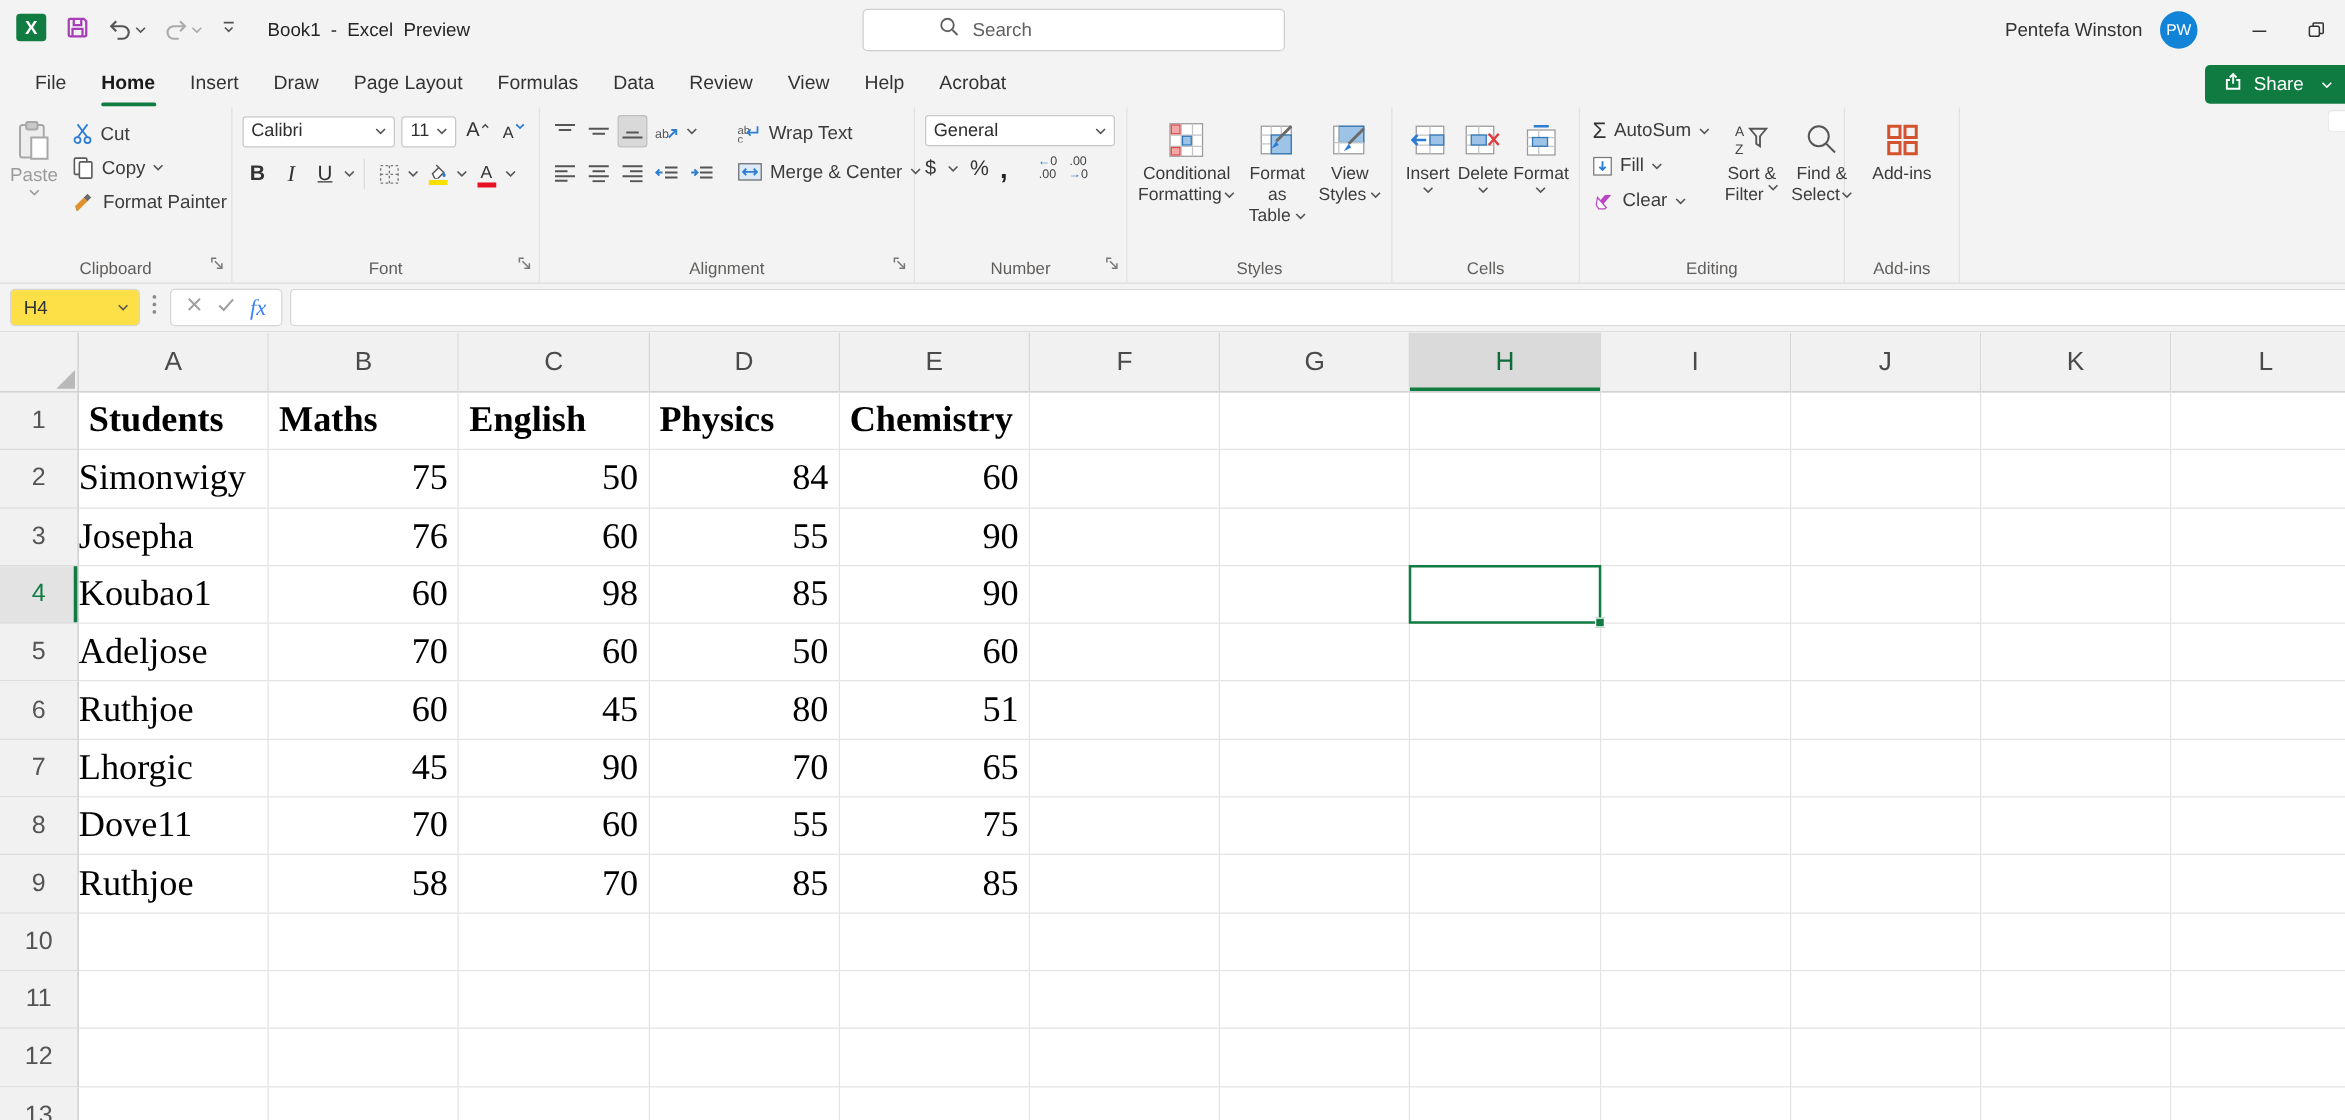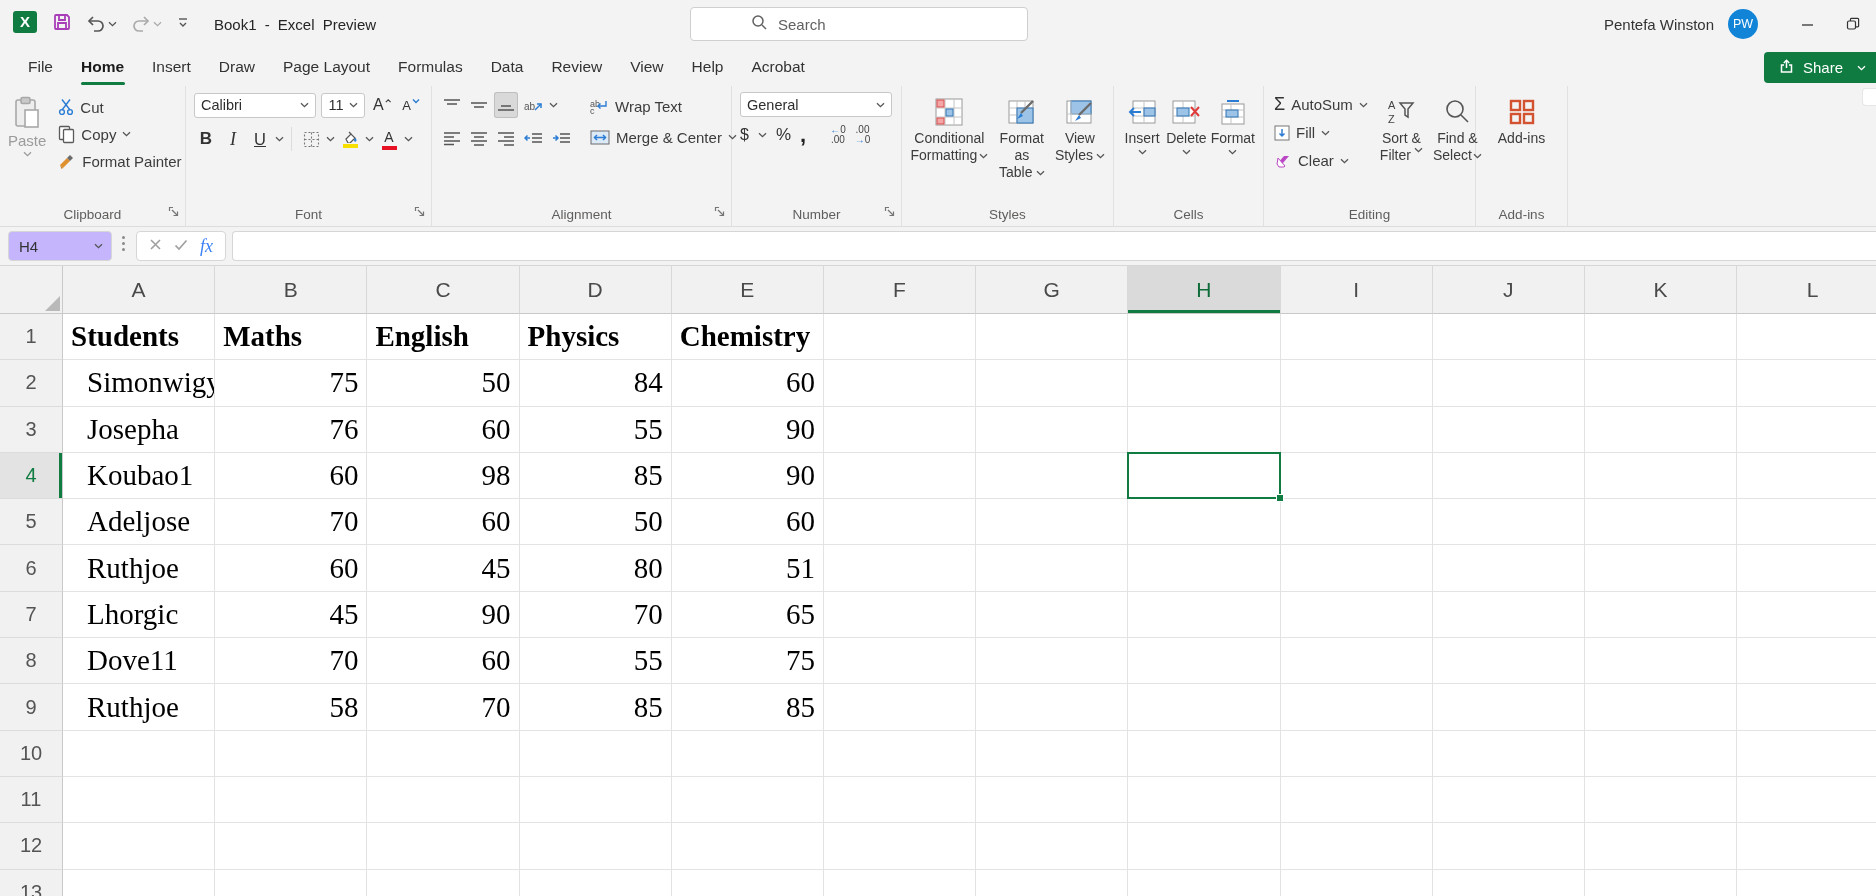--- a/index.html
+++ b/index.html
@@ -85,21 +85,21 @@
   .edit-col { display:flex; flex-direction:column; gap:3px; }
   .edit-col .small-btn { height:25px; padding:0 2px; }
   .sigma { font-size:18px; color:#333; }
 
   
   #ribbon-edge { position:absolute; right:0; top:88px; width:14px; height:18px; background:#fff;
     border:1px solid #e6e6e6; border-right:none; border-radius:4px 0 0 4px; }
 
   
   #formula-row { position:absolute; left:0; top:227px; width:1876px; height:39px; border-bottom:1px solid #d6d6d6; }
-  #name-box { position:absolute; left:8px; top:4px; width:104px; height:30px; background:#c4b5fd; border:1px solid #d6d6d6;
+  #name-box { position:absolute; left:8px; top:4px; width:104px; height:30px; background:#fde047; border:1px solid #d6d6d6;
     border-radius:4px; display:flex; align-items:center; justify-content:space-between; padding:0 8px 0 10px; font-size:15px; color:#333; }
   #fb-dots { position:absolute; left:122px; top:9px; display:flex; flex-direction:column; gap:3px; }
   #fb-dots i { width:3px; height:3px; border-radius:50%; background:#8a8a8a; }
   #fb-btns { position:absolute; left:136px; top:4px; width:90px; height:30px; background:#fff; border:1px solid #d6d6d6;
     border-radius:4px; display:flex; align-items:center; justify-content:space-around; padding:0 6px; }
   .fx { font-family:"Liberation Serif", serif; font-style:italic; font-size:18px; color:#3b82f6; }
   #formula-input { position:absolute; left:232px; top:4px; right:0; height:30px; background:#fff; border:1px solid #d6d6d6;
     border-radius:4px 0 0 4px; border-right:none; font-family:"Liberation Serif", serif; font-size:16px; padding:3px 8px; }
 
   
@@ -111,21 +111,21 @@
   .col-h { width:152.2px; flex:none; display:flex; align-items:center; justify-content:center; background:#f1f1f1;
     font-size:21px; color:#4a4a4a; border-right:1px solid #d8d8d8; border-bottom:1px solid #c9c9c9; }
   .col-h.sel { background:#dadada; color:#0e6b3a; box-shadow:inset 0 -3px 0 #107C41; }
   .sh-row { display:flex; height:46.3px; }
   .row-h { width:63px; flex:none; display:flex; align-items:center; justify-content:center; background:#f1f1f1;
     font-size:20px; color:#545454; border-right:1px solid #c9c9c9; border-bottom:1px solid #dcdcdc; }
   .row-h.sel { color:#107C41; background:#e3e3e3; box-shadow:inset -3px 0 0 #107C41; }
   .cell { width:152.2px; flex:none; border-right:1px solid #e3e3e3; border-bottom:1px solid #e3e3e3;
     font-family:"Liberation Serif", serif; font-size:29px; color:#000; display:flex; align-items:center;
     overflow:hidden; white-space:nowrap; }
-  .cell.name { padding-left:24px; }
+  .cell.name { padding-left:0; }
   .cell.hdr { padding-left:8px; font-weight:bold; }
   .cell.num { justify-content:flex-end; padding-right:8px; }
   #sel-box { position:absolute; border:2px solid #107C41; pointer-events:none; }
   #sel-handle { position:absolute; right:-5px; bottom:-5px; width:8px; height:8px; background:#107C41; border:1px solid #fff; pointer-events:auto; }
 </style>
 </head>
 <body>
 
 <div id="app">
 

